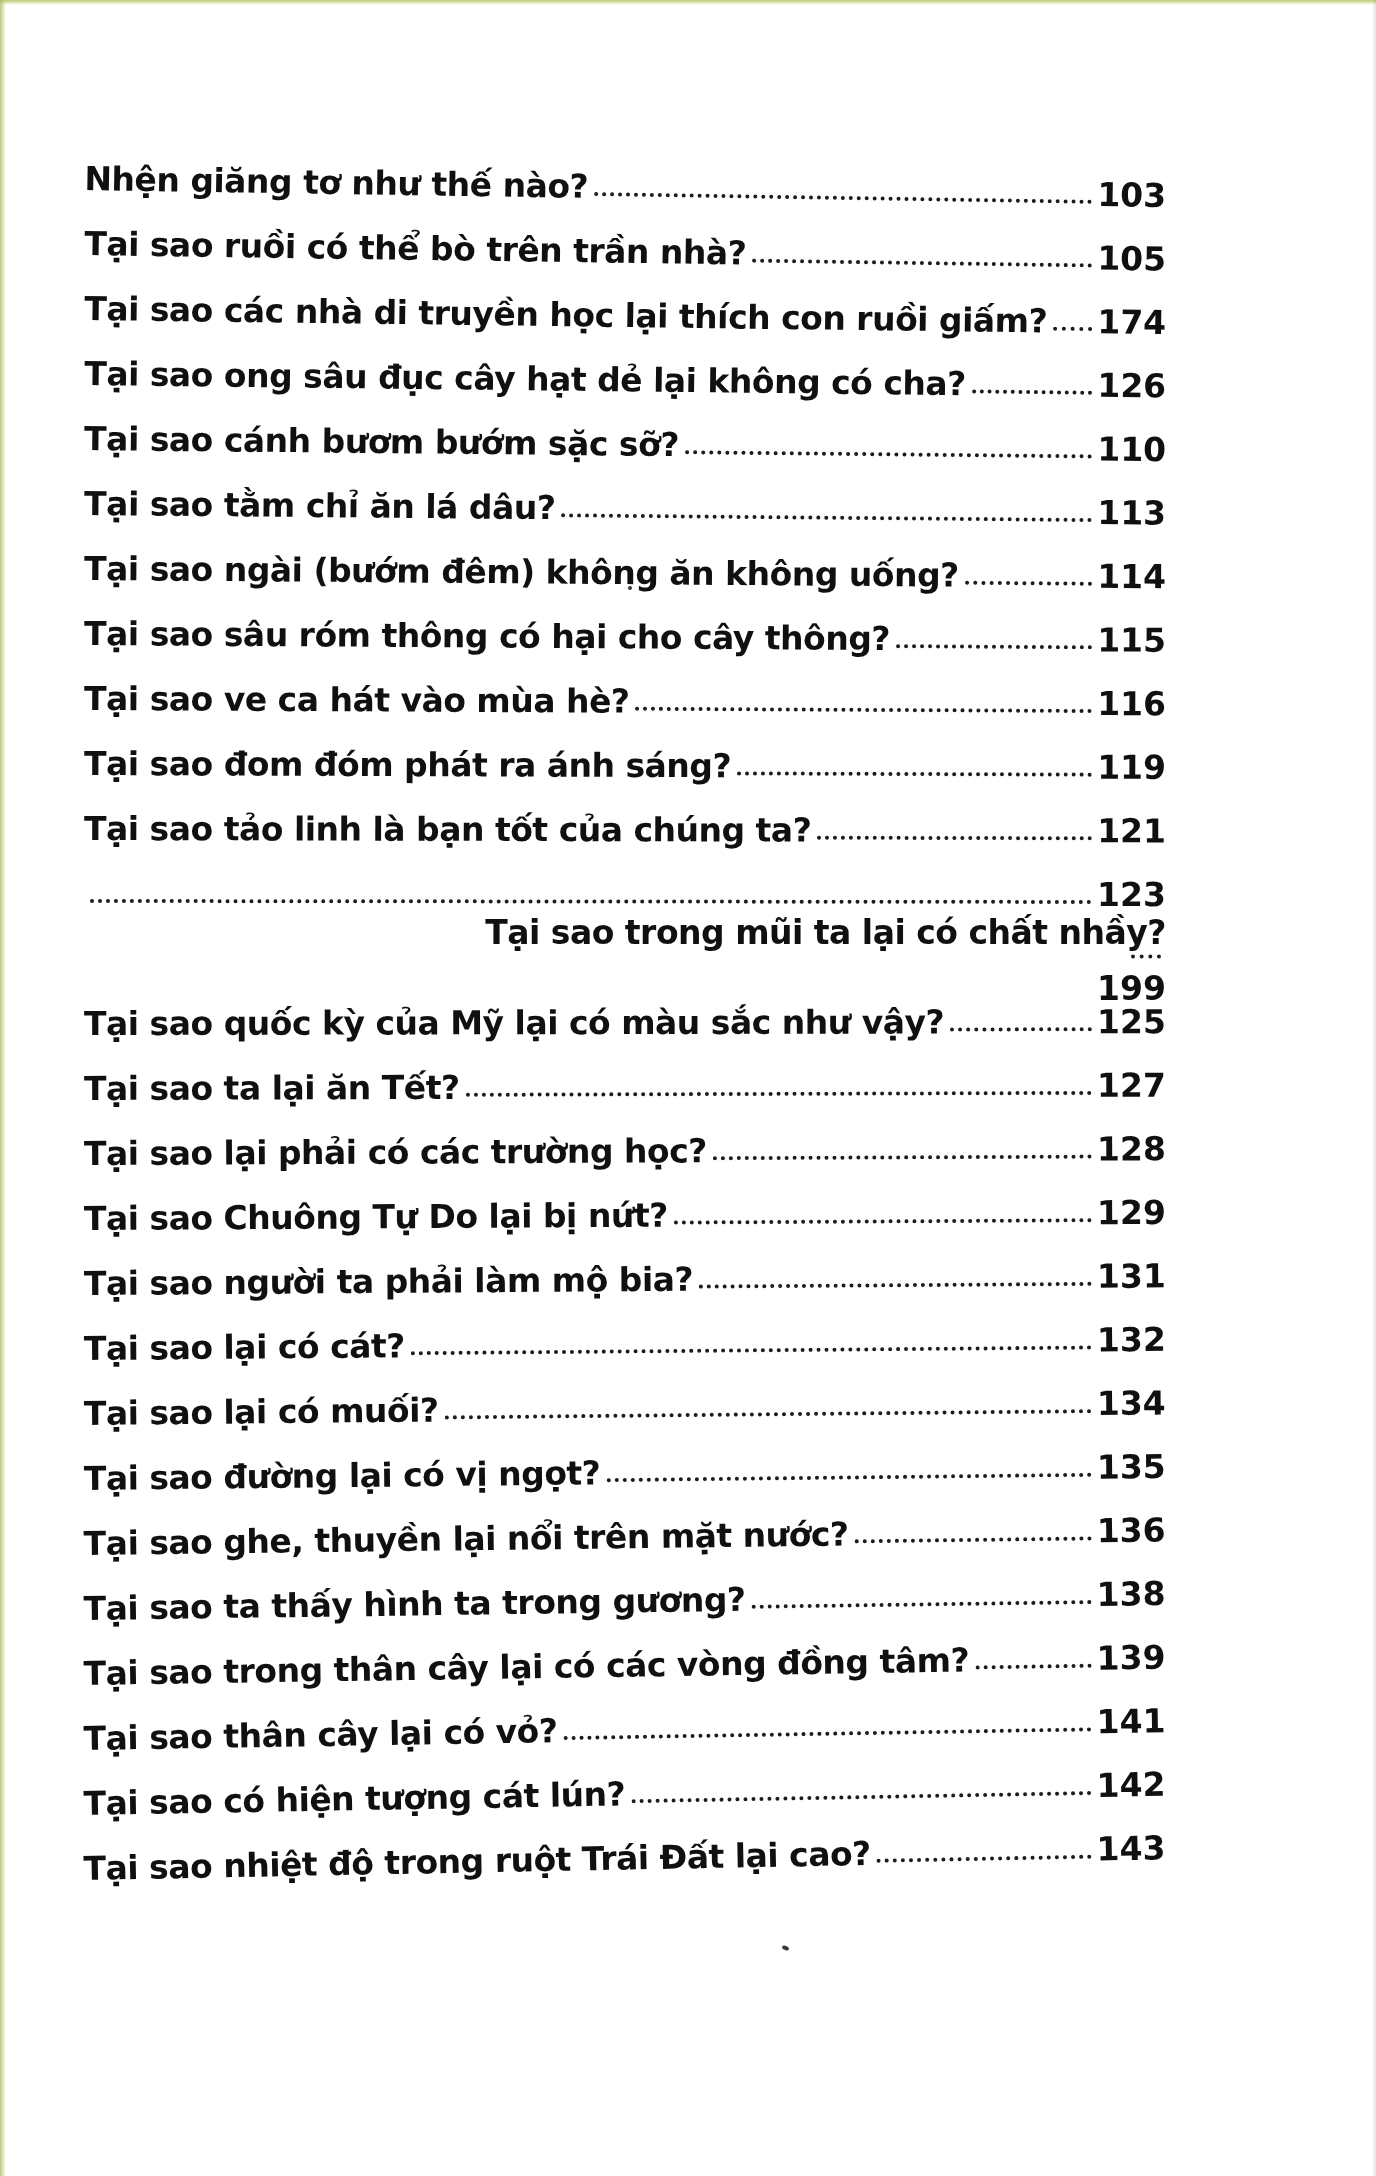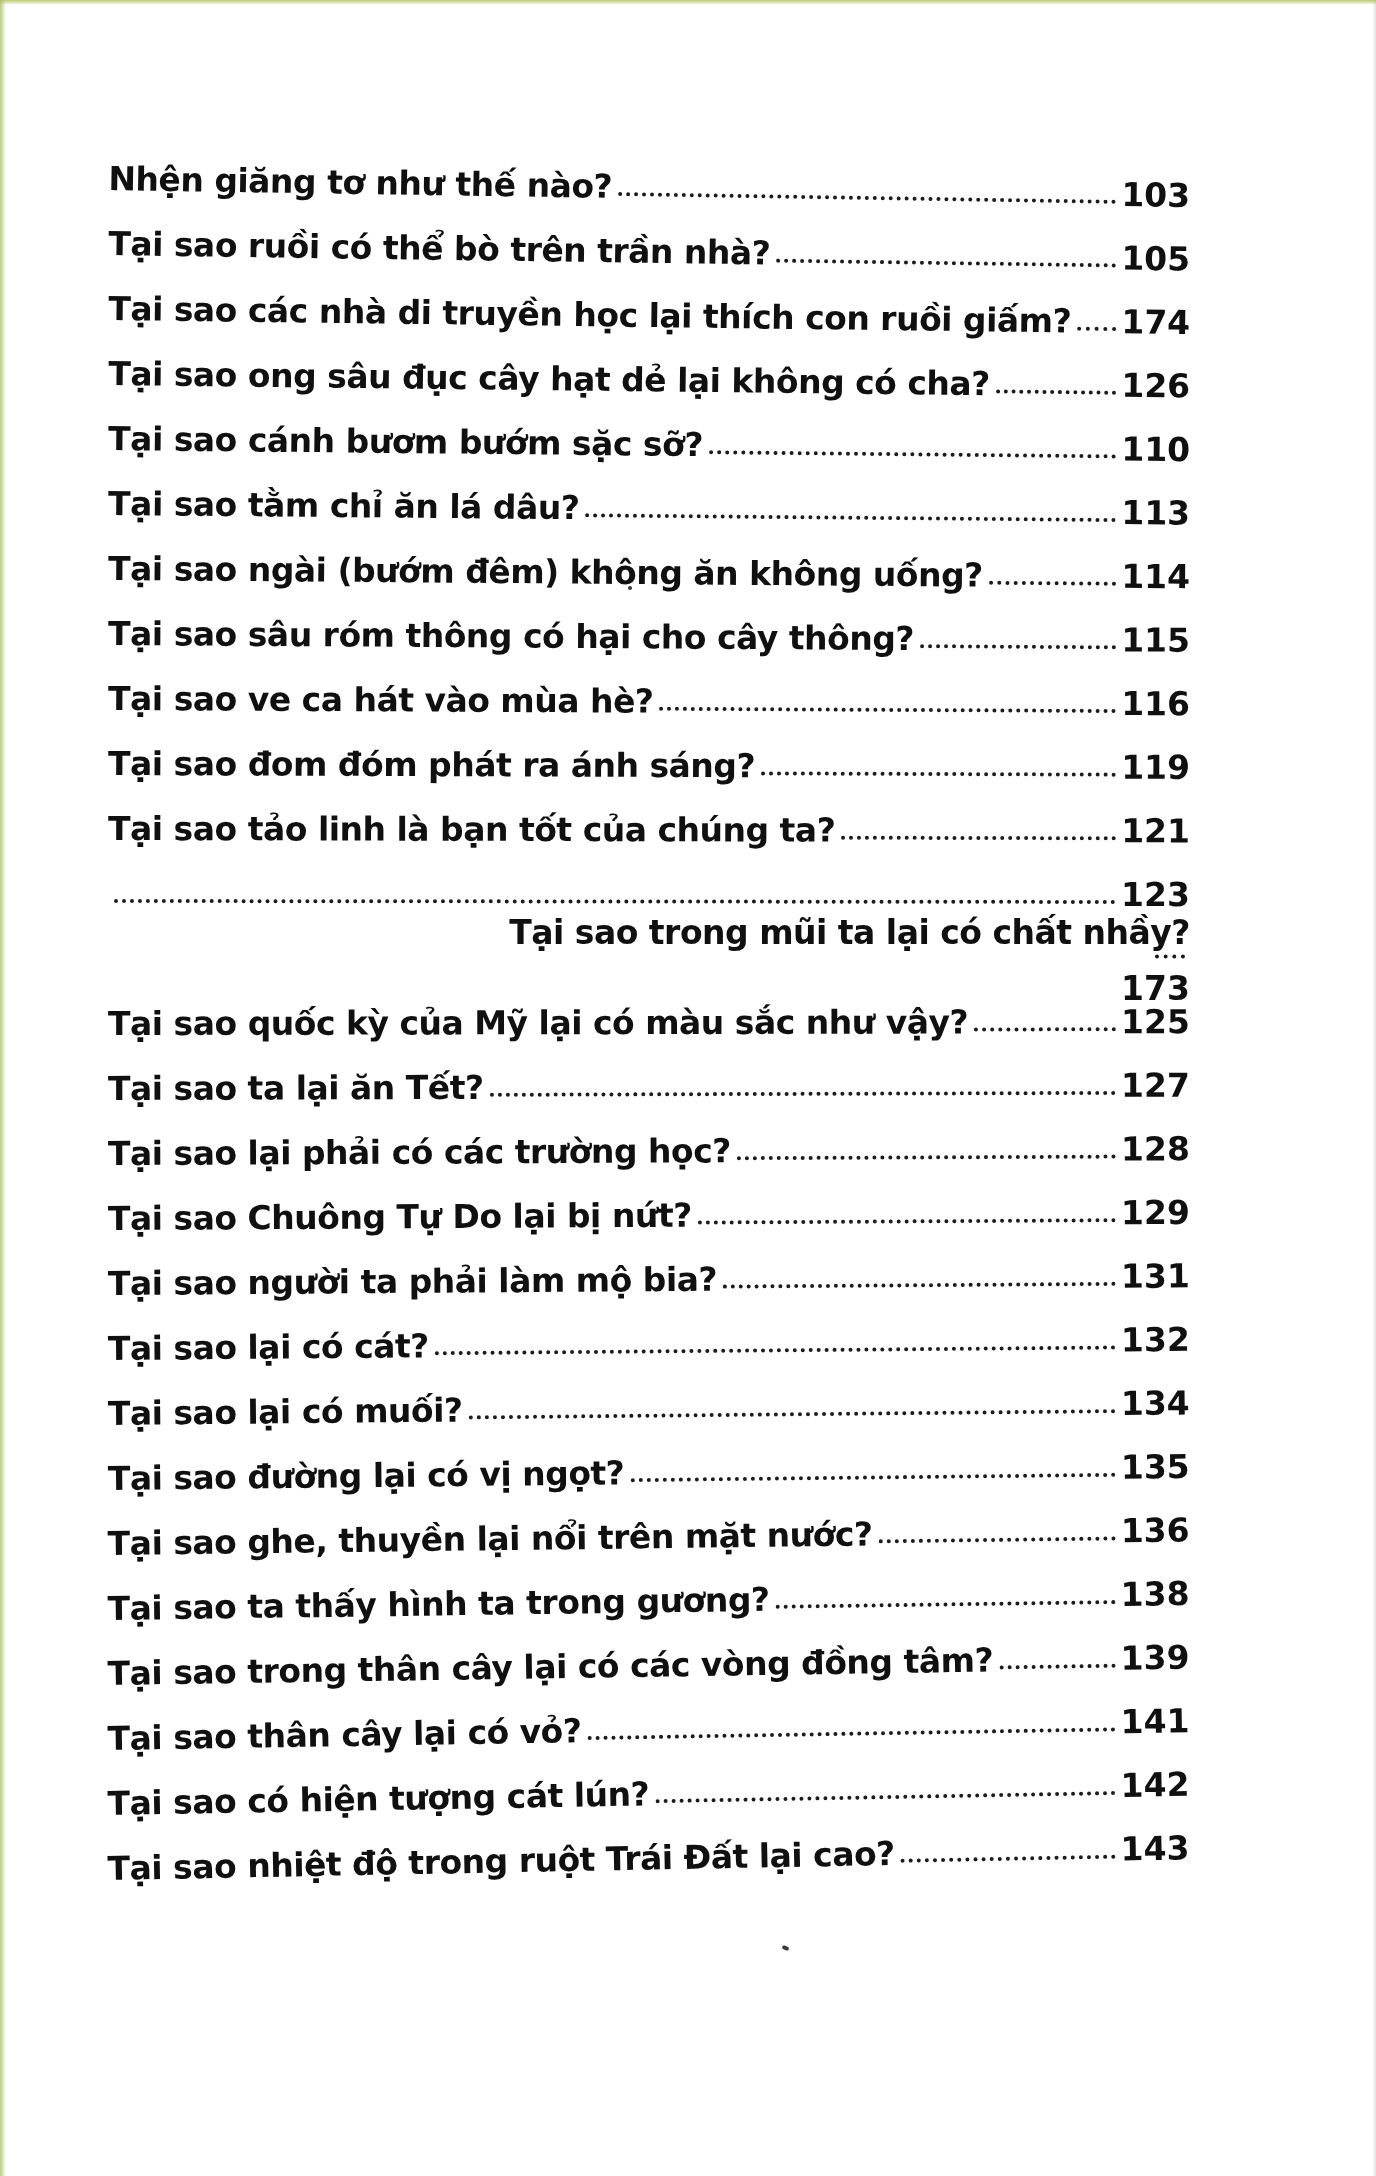--- a/index.html
+++ b/index.html
@@ -29,21 +29,21 @@
     background: linear-gradient(to right, rgba(168,190,96,0.8), rgba(168,190,96,0));
   }
   .edge-right {
     position: absolute;
     top: 0; right: 0;
     width: 4px; height: 100%;
     background: linear-gradient(to left, rgba(140,150,120,0.25), rgba(140,150,120,0));
   }
   .toc {
     position: absolute;
-    left: 108px;
+    left: 84px;
     top: 136px;
     width: 1082px;
   }
   .row {
     display: flex;
     align-items: flex-end;
     height: 65px;
     transform-origin: left bottom;
     font-weight: bold;
     font-size: 33px;
@@ -137,21 +137,21 @@
     <span class="leader"></span>
     <span class="pagenum">121</span>
   </div>
     <div class="row" style="transform: rotate(0.054deg);">
     <span class="leader"></span>
     <span class="pagenum">123</span>
   </div>
     <div class="row" style="transform: rotate(-0.023deg); flex-direction: column;">
     <span class="label">Tại sao trong mũi ta lại có chất nhầy?</span>
     <span class="leader"></span>
-    <span class="pagenum">173</span>
+    <span class="pagenum">199</span>
   </div>
     <div class="row" style="transform: rotate(-0.1deg);">
     <span class="label">Tại sao quốc kỳ của Mỹ lại có màu sắc như vậy?</span>
     <span class="leader"></span>
     <span class="pagenum">125</span>
   </div>
     <div class="row" style="transform: rotate(-0.177deg);">
     <span class="label">Tại sao ta lại ăn Tết?</span>
     <span class="leader"></span>
     <span class="pagenum">127</span>

